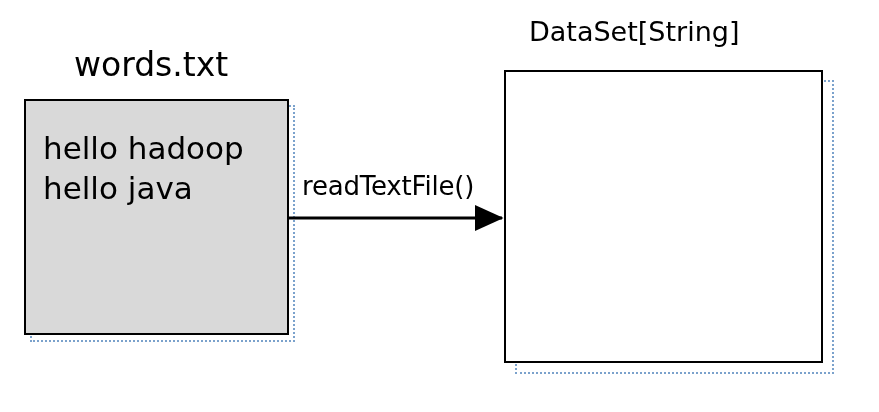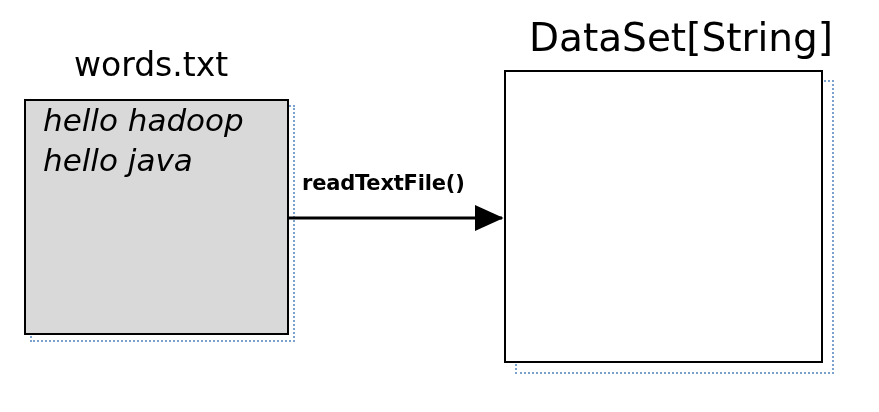--- a/index.html
+++ b/index.html
@@ -67,59 +67,57 @@
     left: 515px;
     top: 80px;
     width: 319px;
     height: 294px;
   }
 
   
   .file-lines {
     position: absolute;
     left: 43px;
-    top: 100px;
+    top: 128px;
     width: 250px;
-    font-style: italic;
   }
   .file-line {
     font-family: "DejaVu Sans", sans-serif;
     font-size: 31px;
     line-height: 40px;
     color: #000000;
     white-space: nowrap;
   }
 
   
   .title-file {
     left: 74px;
     top: 48px;
     font-size: 33px;
   }
   .title-dataset {
     left: 529px;
     top: 18px;
-    font-size: 39px;
+    font-size: 27px;
   }
 
   
   .edge-layer {
     position: absolute;
     left: 0;
     top: 0;
     width: 879px;
     height: 412px;
     overflow: visible;
   }
   .edge-label {
     left: 302px;
     top: 173px;
-    font-size: 21px;
+    font-size: 26px;
     letter-spacing: -0.2px;
-    font-weight: bold;
   }
 </style>
 </head>
 <body>
 
 <div id="canvas">
 
   <div class="node-label title-file">words.txt</div>
 
   <div class="sel-dots sel-file"></div>

